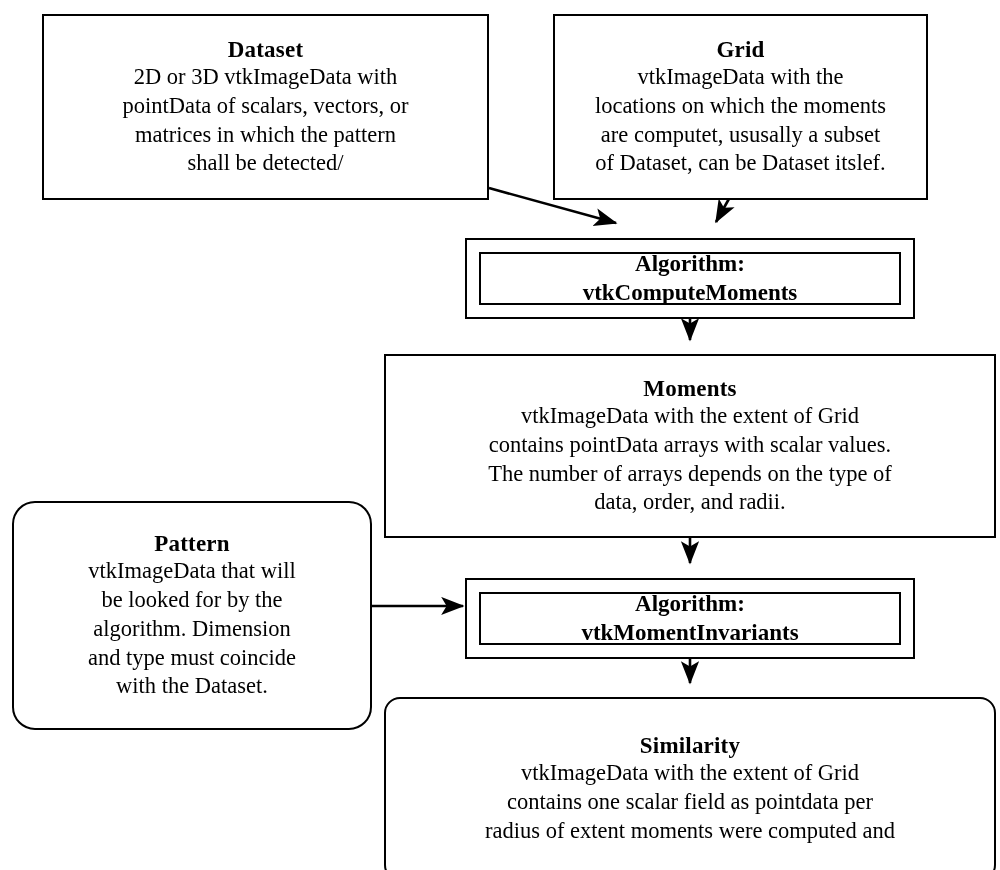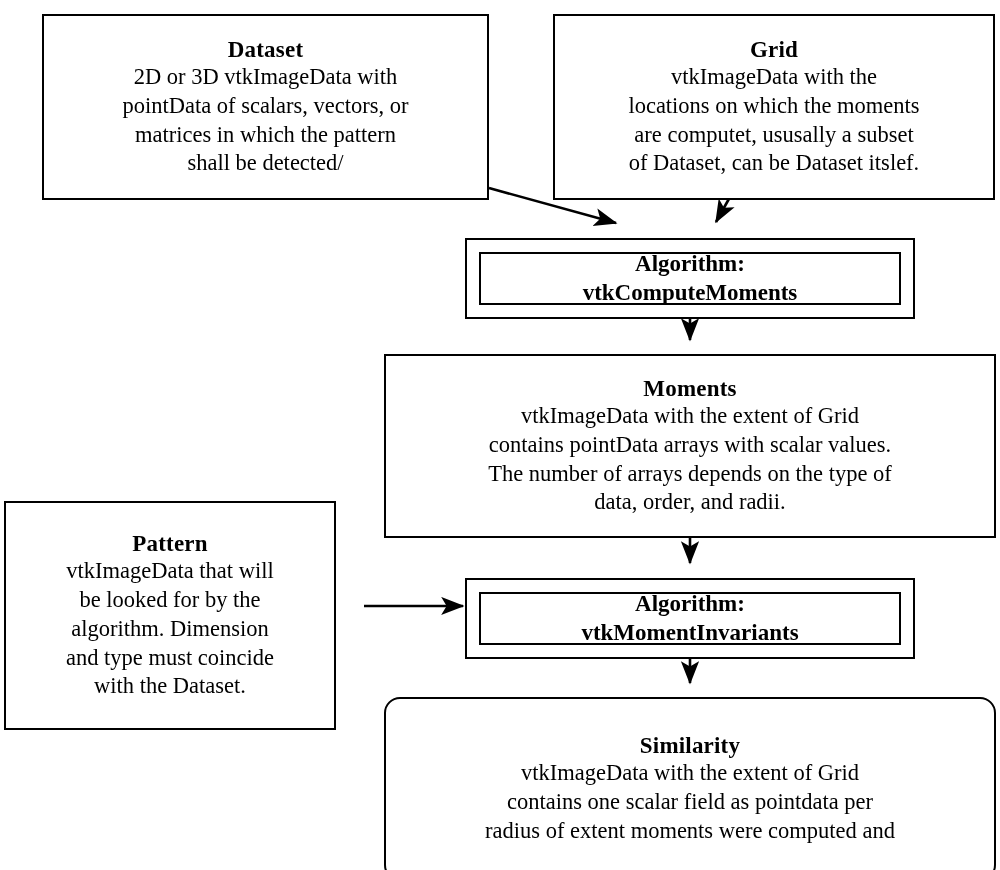--- a/index.html
+++ b/index.html
@@ -97,21 +97,21 @@
   </svg>
 
   <div class="node" style="left:42px; top:2px; width:447px; height:186px;">
     <div class="title">Dataset</div>
     <div class="body-line">2D or 3D vtkImageData with</div>
     <div class="body-line">pointData of scalars, vectors, or</div>
     <div class="body-line">matrices in which the pattern</div>
     <div class="body-line">shall be detected/</div>
   </div>
 
-  <div class="node" style="left:553px; top:2px; width:442px; height:186px;">
+  <div class="node" style="left:553px; top:2px; width:375px; height:186px;">
     <div class="title">Grid</div>
     <div class="body-line">vtkImageData with the</div>
     <div class="body-line">locations on which the moments</div>
     <div class="body-line">are computet, ususally a subset</div>
     <div class="body-line">of Dataset, can be Dataset itslef.</div>
   </div>
 
   <div class="node double" style="left:465px; top:226px; width:450px; height:81px;">
     <div class="inner">
       <div class="algo-line">Algorithm:</div>
@@ -120,21 +120,21 @@
   </div>
 
   <div class="node" style="left:384px; top:342px; width:612px; height:184px;">
     <div class="title">Moments</div>
     <div class="body-line">vtkImageData with the extent of Grid</div>
     <div class="body-line">contains pointData arrays with scalar values.</div>
     <div class="body-line">The number of arrays depends on the type of</div>
     <div class="body-line">data, order, and radii.</div>
   </div>
 
-  <div class="node" style="left:4px; top:489px; width:332px; height:229px;">
+  <div class="node" style="left:12px; top:489px; width:360px; height:229px;border-radius:23px;">
     <div class="title">Pattern</div>
     <div class="body-line">vtkImageData that will</div>
     <div class="body-line">be looked for by the</div>
     <div class="body-line">algorithm. Dimension</div>
     <div class="body-line">and type must coincide</div>
     <div class="body-line">with the Dataset.</div>
   </div>
 
   <div class="node double" style="left:465px; top:566px; width:450px; height:81px;">
     <div class="inner">

